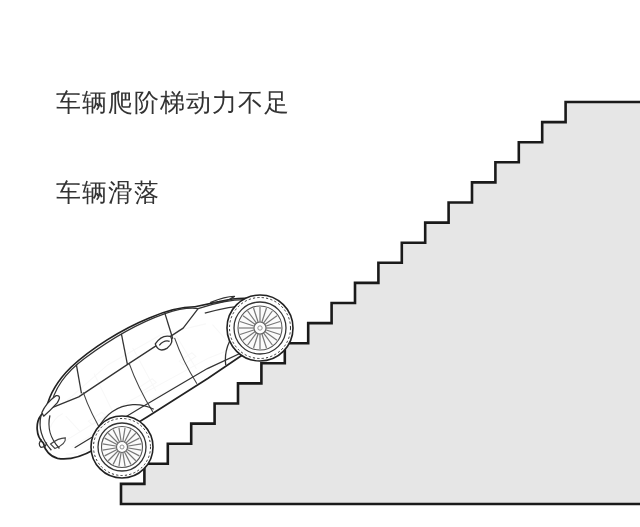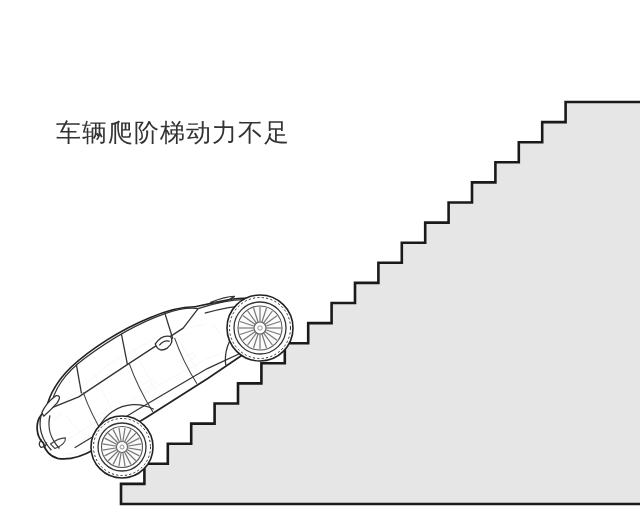--- a/index.html
+++ b/index.html
@@ -13,21 +13,21 @@
   #scene {
     position: relative;
     width: 640px;
     height: 527px;
     background: #ffffff;
     overflow: hidden;
   }
   #caption {
     position: absolute;
     left: 56px;
-    top: 58px;
+    top: 28px;
     z-index: 5;
     line-height: 30px;
     font-size: 25px;
     color: #333333;
     letter-spacing: 1px;
     white-space: pre;
     user-select: none;
   }
   #caption .cap-line {
     display: block;
@@ -40,20 +40,21 @@
     height: 527px;
   }
 </style>
 </head>
 <body>
 
 <div id="scene">
 
   <div id="caption" style="color: rgb(51, 51, 51); font-size: 25px;">
     <span class="cap-line">车辆爬阶梯动力不足</span>
+    <span class="cap-line">车辆滑落</span>
   </div>
 
   <svg id="art" viewBox="0 0 640 527" xmlns="http://www.w3.org/2000/svg">
 
     <g>
       <path id="stairs-path" fill="#e6e6e6" stroke="#1a1a1a" stroke-width="2.6" stroke-linejoin="miter" stroke-linecap="butt" d="M 121.0 504.0 L 121.0 483.9 L 144.4 483.9 L 144.4 463.8 L 167.8 463.8 L 167.8 443.7 L 191.2 443.7 L 191.2 423.6 L 214.6 423.6 L 214.6 403.5 L 238.0 403.5 L 238.0 383.4 L 261.4 383.4 L 261.4 363.3 L 284.8 363.3 L 284.8 343.2 L 308.2 343.2 L 308.2 323.1 L 331.6 323.1 L 331.6 303.0 L 355.0 303.0 L 355.0 282.9 L 378.4 282.9 L 378.4 262.8 L 401.8 262.8 L 401.8 242.7 L 425.2 242.7 L 425.2 222.6 L 448.6 222.6 L 448.6 202.5 L 472.0 202.5 L 472.0 182.4 L 495.4 182.4 L 495.4 162.3 L 518.8 162.3 L 518.8 142.2 L 542.2 142.2 L 542.2 122.1 L 565.6 122.1 L 565.6 102.0 L 589.0 102.0 L 646.0 102.0 L 646.0 504.0 Z"></path>
     </g>
 
     <g transform="translate(163,378) rotate(-26)">
 

